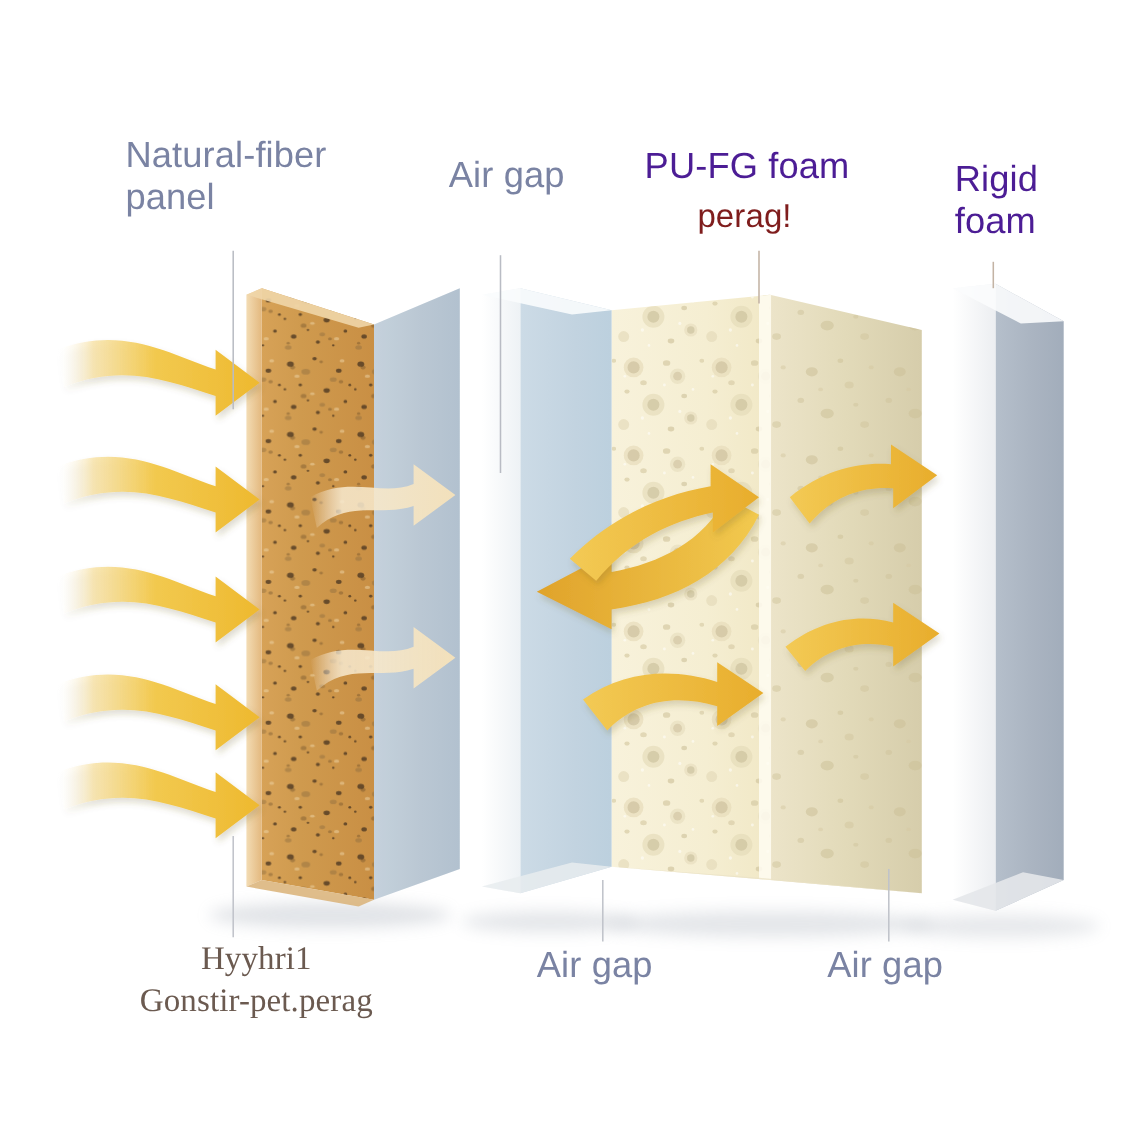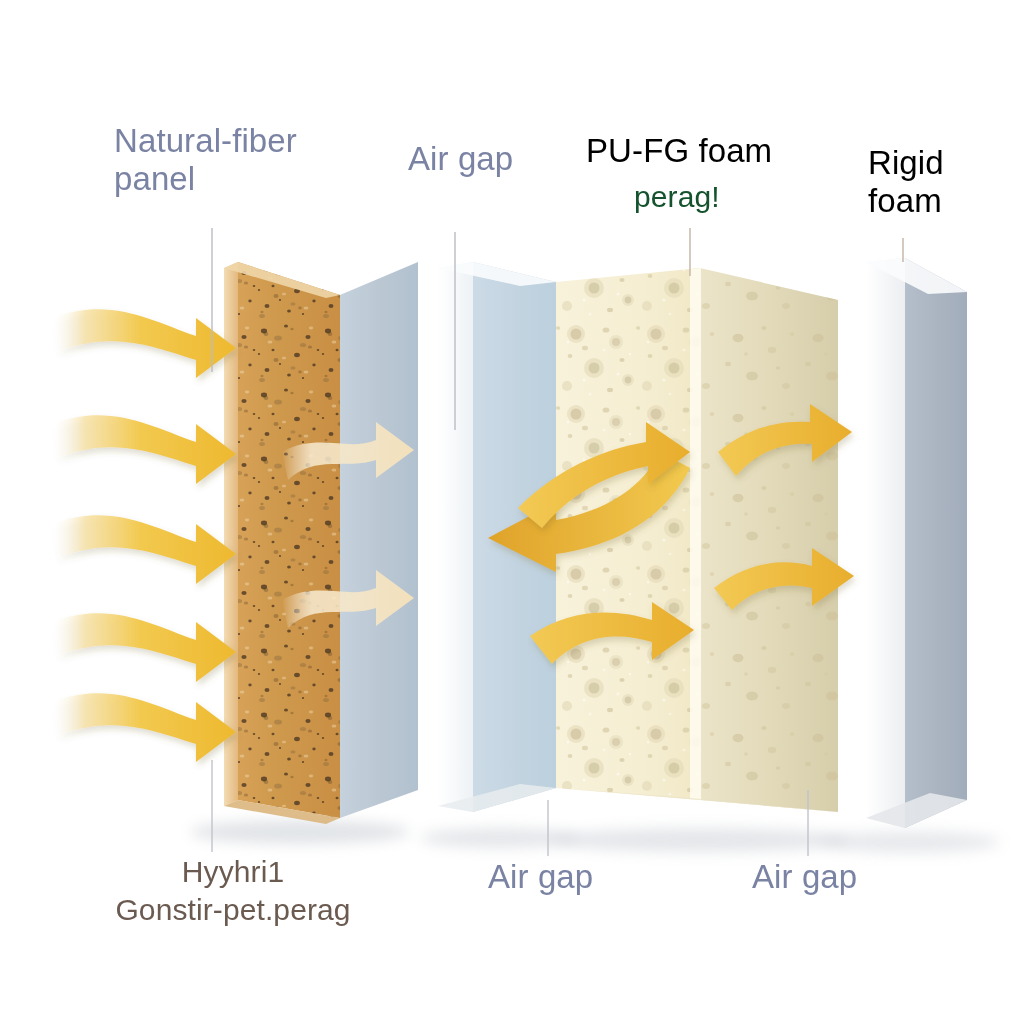--- a/index.html
+++ b/index.html
@@ -14,30 +14,30 @@
   
   .label{
     position:absolute;
     font-size:33px;
     line-height:1.16;
     letter-spacing:.1px;
     white-space:pre-line;
     font-weight:400;
   }
   .label.blue{color:#7a83a3;}
-  .label.taupe{color:#000000;}
+  .label.taupe{color:#4c1d95;}
   .label.garble{
     color:#6b5a50;
-    font-family:Liberation Sans, sans-serif;
+    font-family:Liberation Serif, serif;
     font-size:30px;
     line-height:1.3;
     text-align:center;
   }
   .label.sub{
-    color:#14532d;
+    color:#7f1d1d;
     font-size:30px;
   }
 </style>
 </head>
 <body>
 
 <div id="stage">
 
   <svg width="1024" height="1024" viewBox="0 0 1024 1024" style="position:absolute;left:0;top:0">
     <defs>

